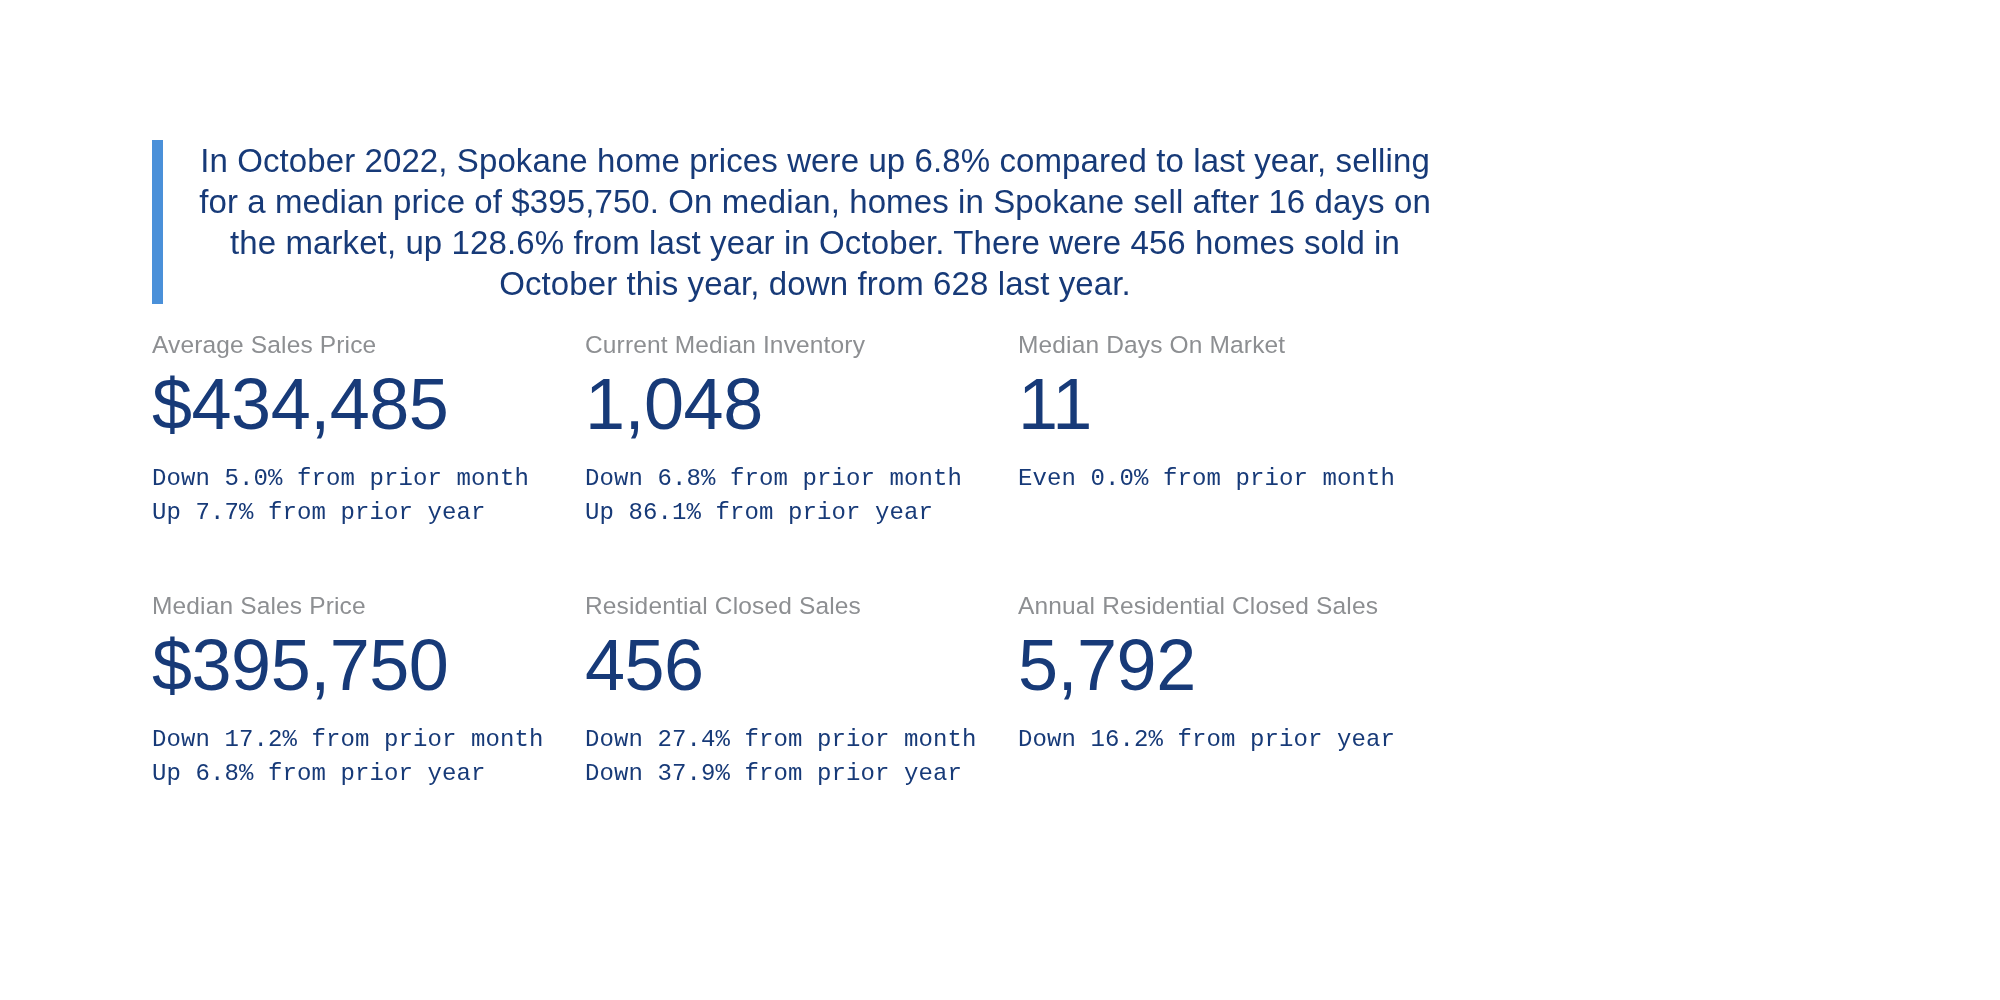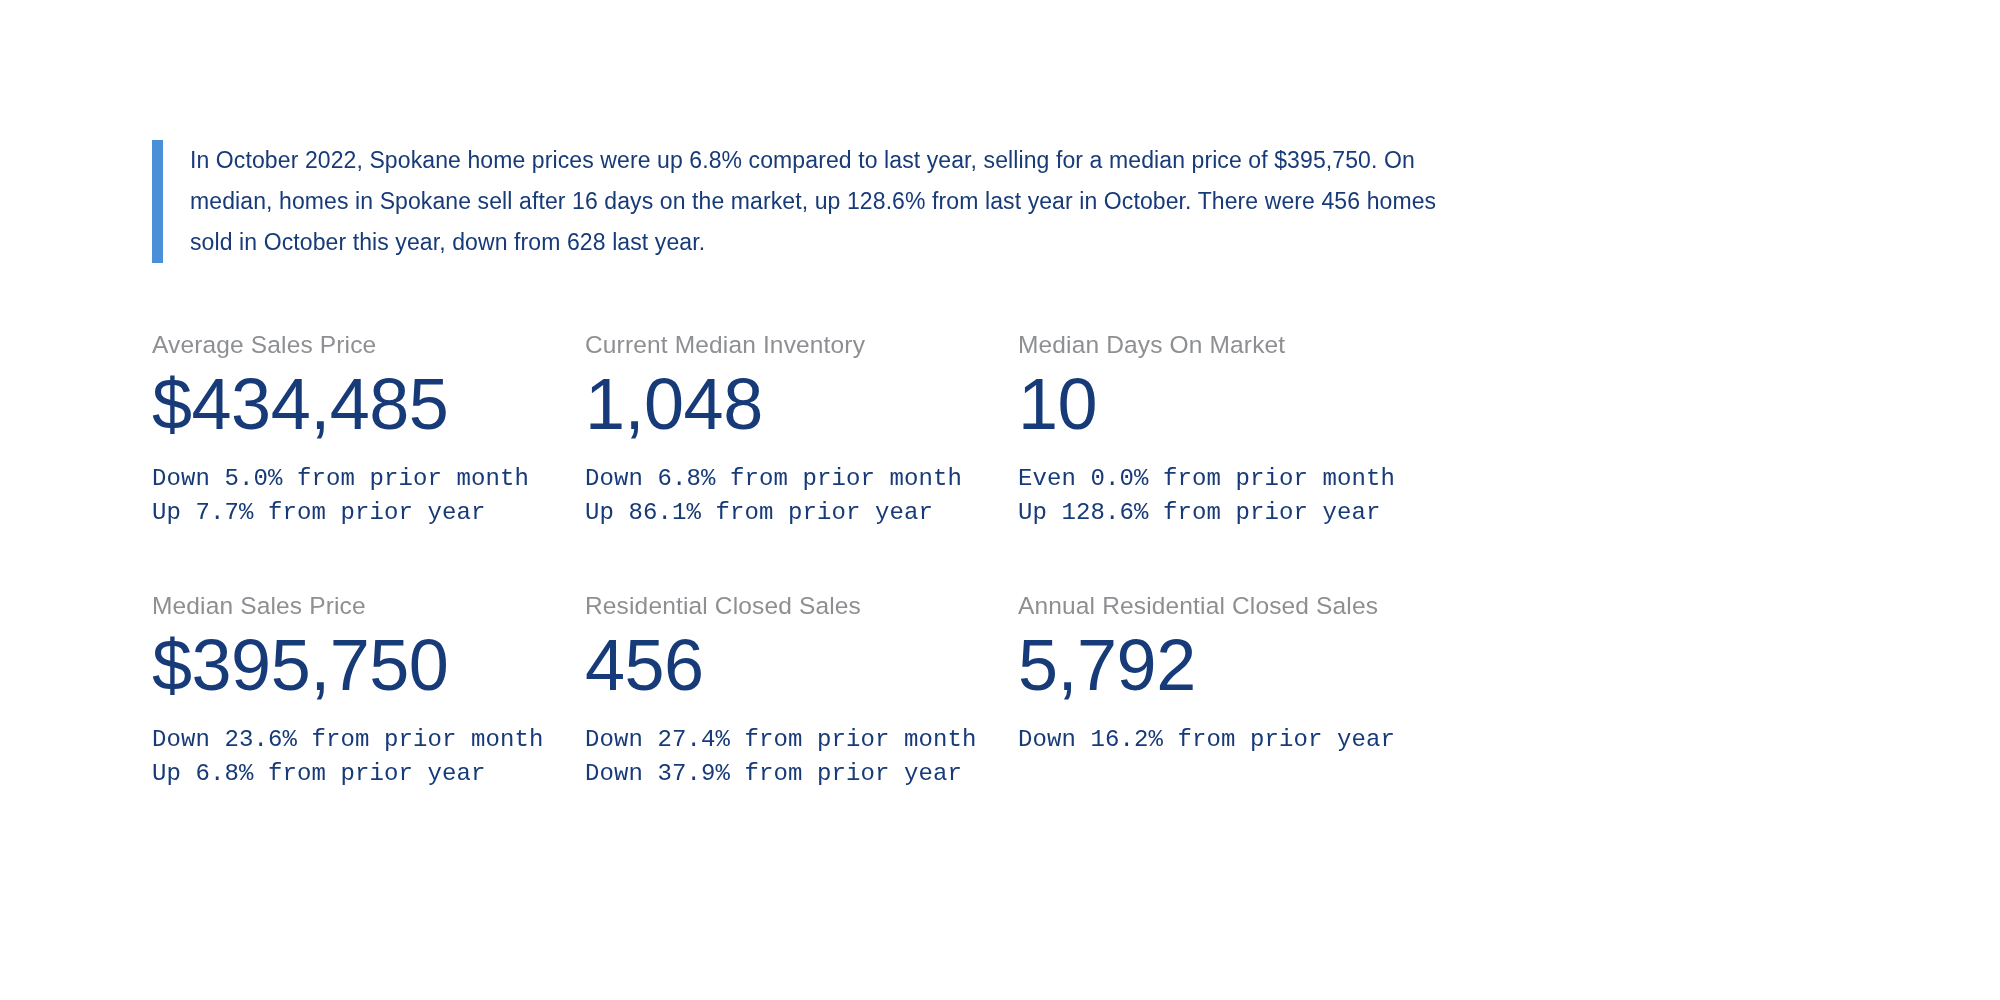--- a/index.html
+++ b/index.html
@@ -38,25 +38,26 @@
     align-items: stretch;
   }
   .summary-bar {
     width: 11px;
     background: #4a90d9;
     flex: 0 0 auto;
     margin-right: 27px;
   }
   .summary-text {
     color: #173a78;
-    font-size: 23px;
+    font-size: 33px;
     line-height: 41px;
     font-weight: 400;
     letter-spacing: 0.1px;
     max-width: 1250px;
+    text-align: center;
   }
   .grid {
     position: absolute;
     left: 152px;
     top: 330px;
     width: 1330px;
   }
   .row {
     display: flex;
   }
@@ -124,36 +125,35 @@
           <div class="cell-label">Current Median Inventory</div>
           <div class="cell-value">1,048</div>
           <div class="cell-notes">
             <div class="cell-note">Down 6.8% from prior month</div>
             <div class="cell-note">Up 86.1% from prior year</div>
           </div>
         </div>
 
         <div class="cell">
           <div class="cell-label">Median Days On Market</div>
-          <div class="cell-value">10</div>
+          <div class="cell-value">11</div>
           <div class="cell-notes">
             <div class="cell-note">Even 0.0% from prior month</div>
-            <div class="cell-note">Up 128.6% from prior year</div>
           </div>
         </div>
 
       </div>
 
       <div class="row">
 
         <div class="cell">
           <div class="cell-label">Median Sales Price</div>
           <div class="cell-value">$395,750</div>
           <div class="cell-notes">
-            <div class="cell-note">Down 23.6% from prior month</div>
+            <div class="cell-note">Down 17.2% from prior month</div>
             <div class="cell-note">Up 6.8% from prior year</div>
           </div>
         </div>
 
         <div class="cell">
           <div class="cell-label">Residential Closed Sales</div>
           <div class="cell-value">456</div>
           <div class="cell-notes">
             <div class="cell-note">Down 27.4% from prior month</div>
             <div class="cell-note">Down 37.9% from prior year</div>

